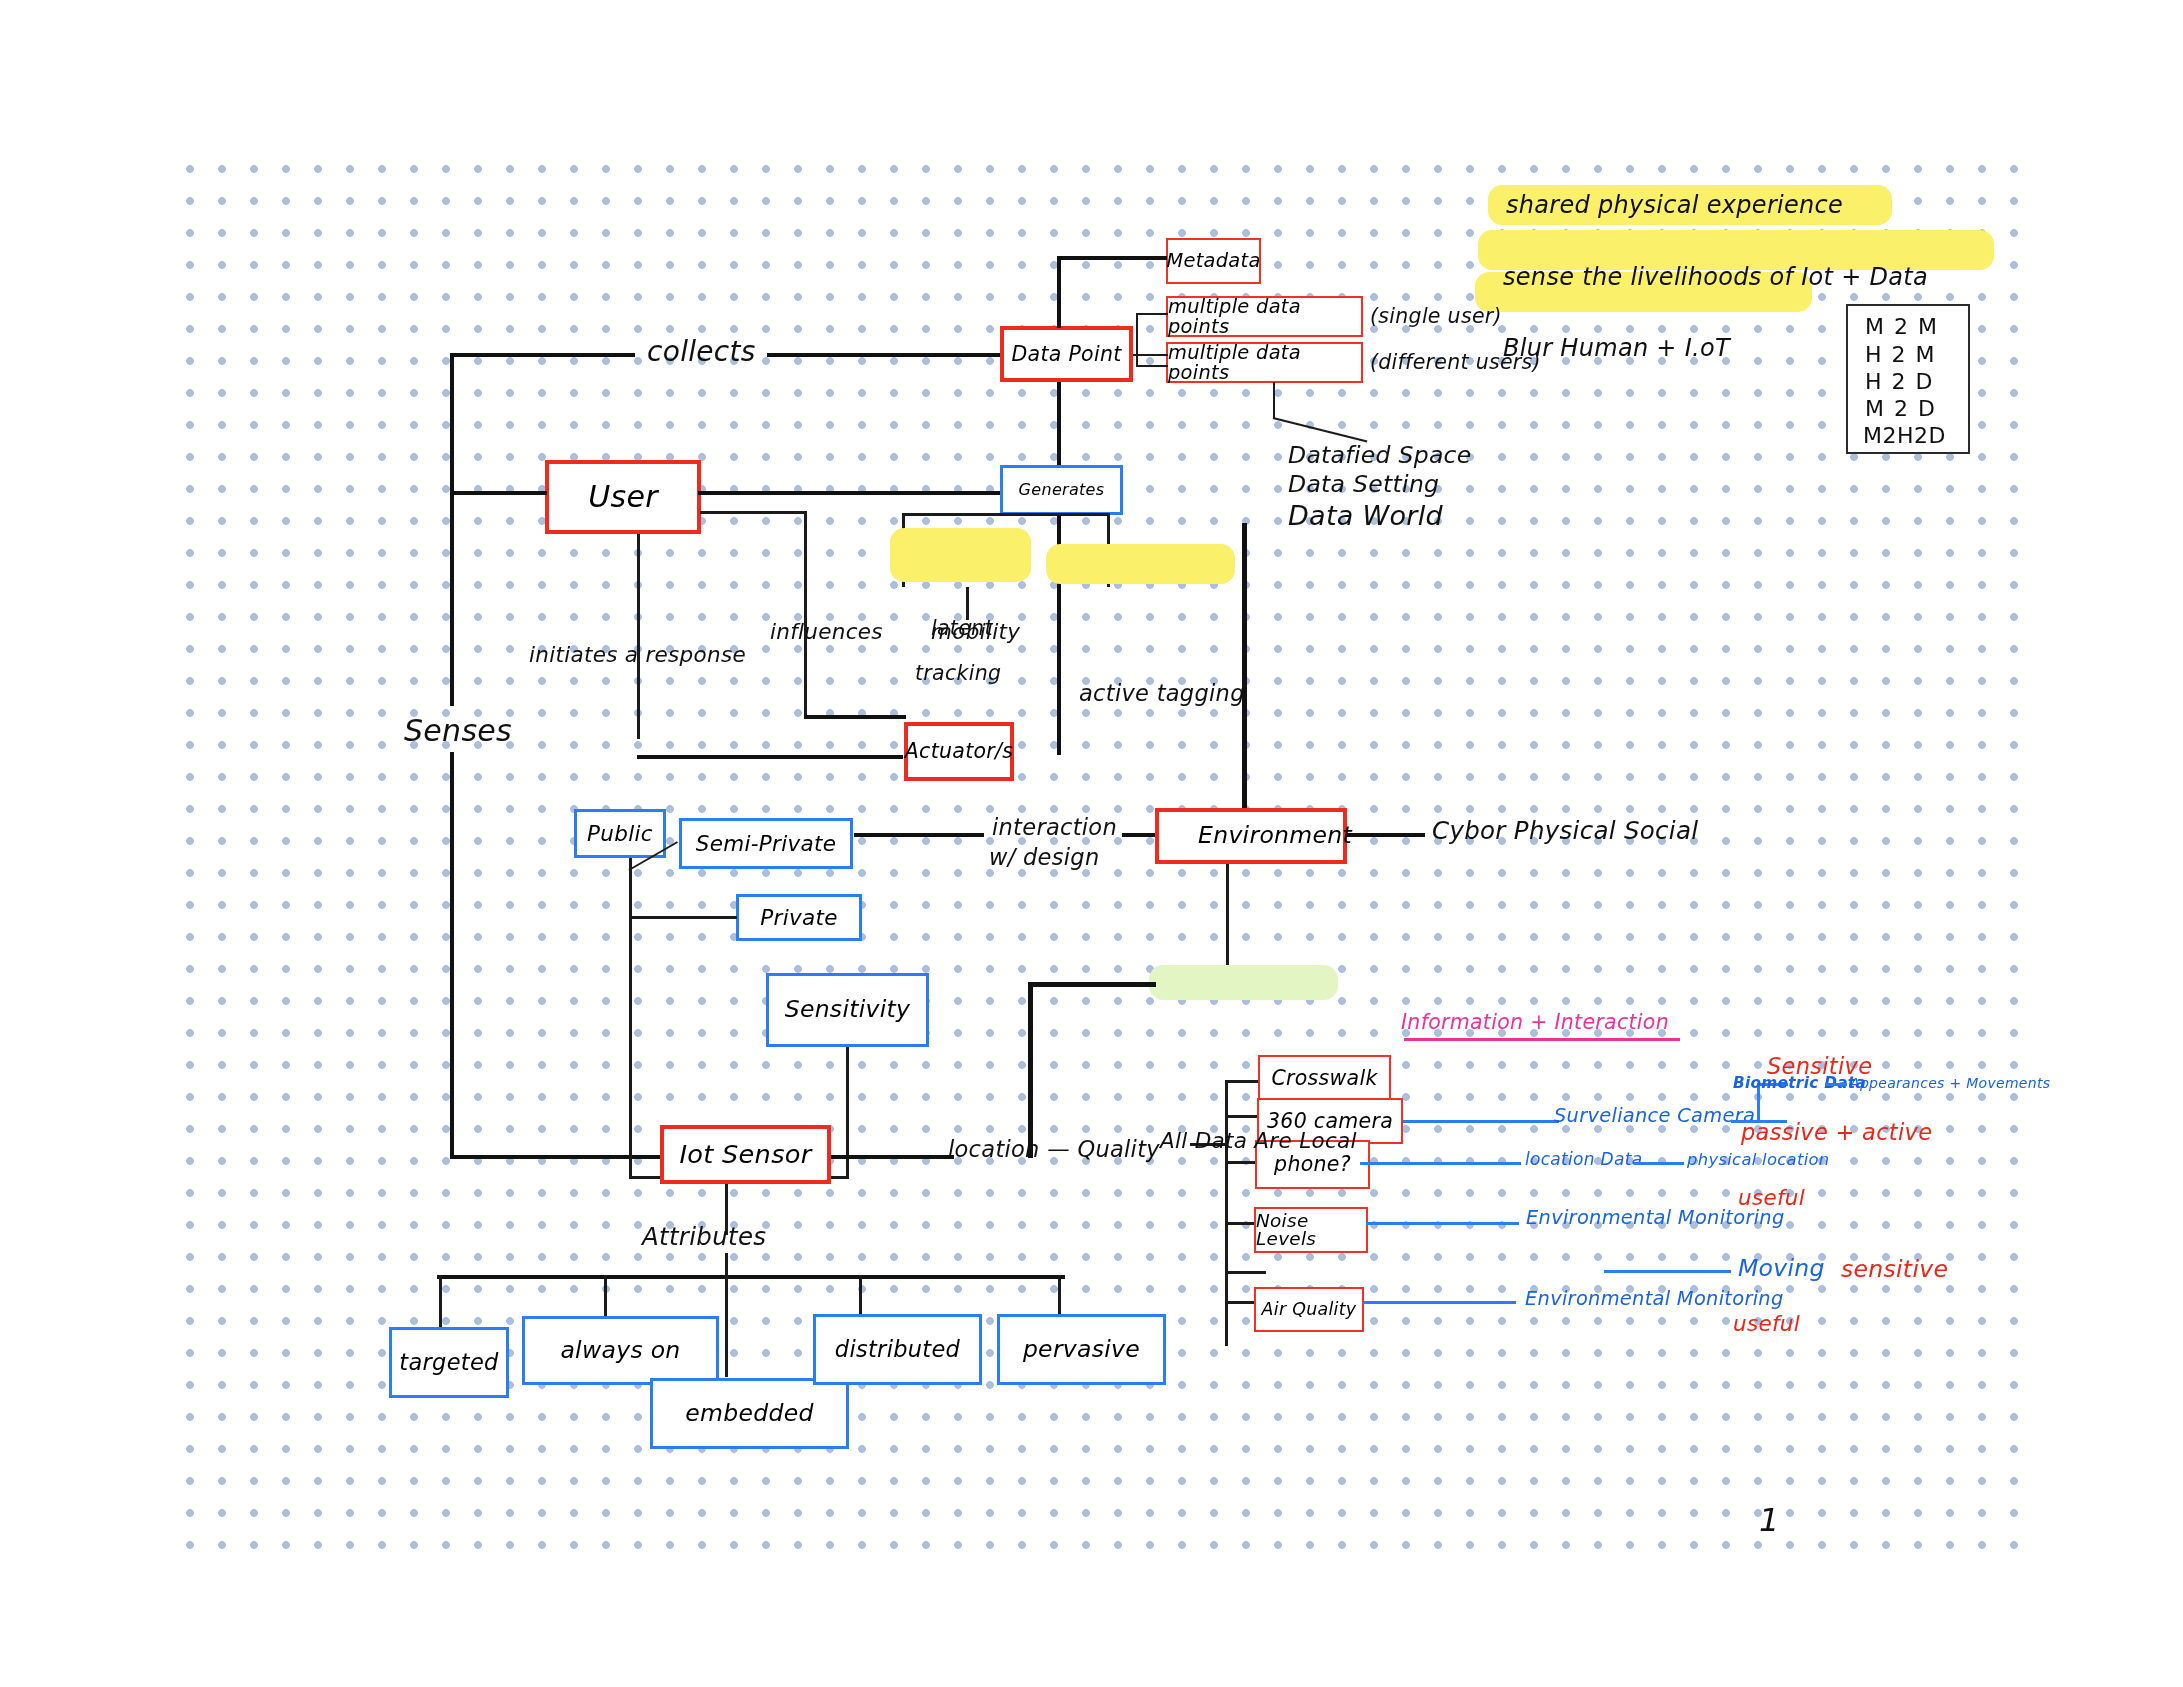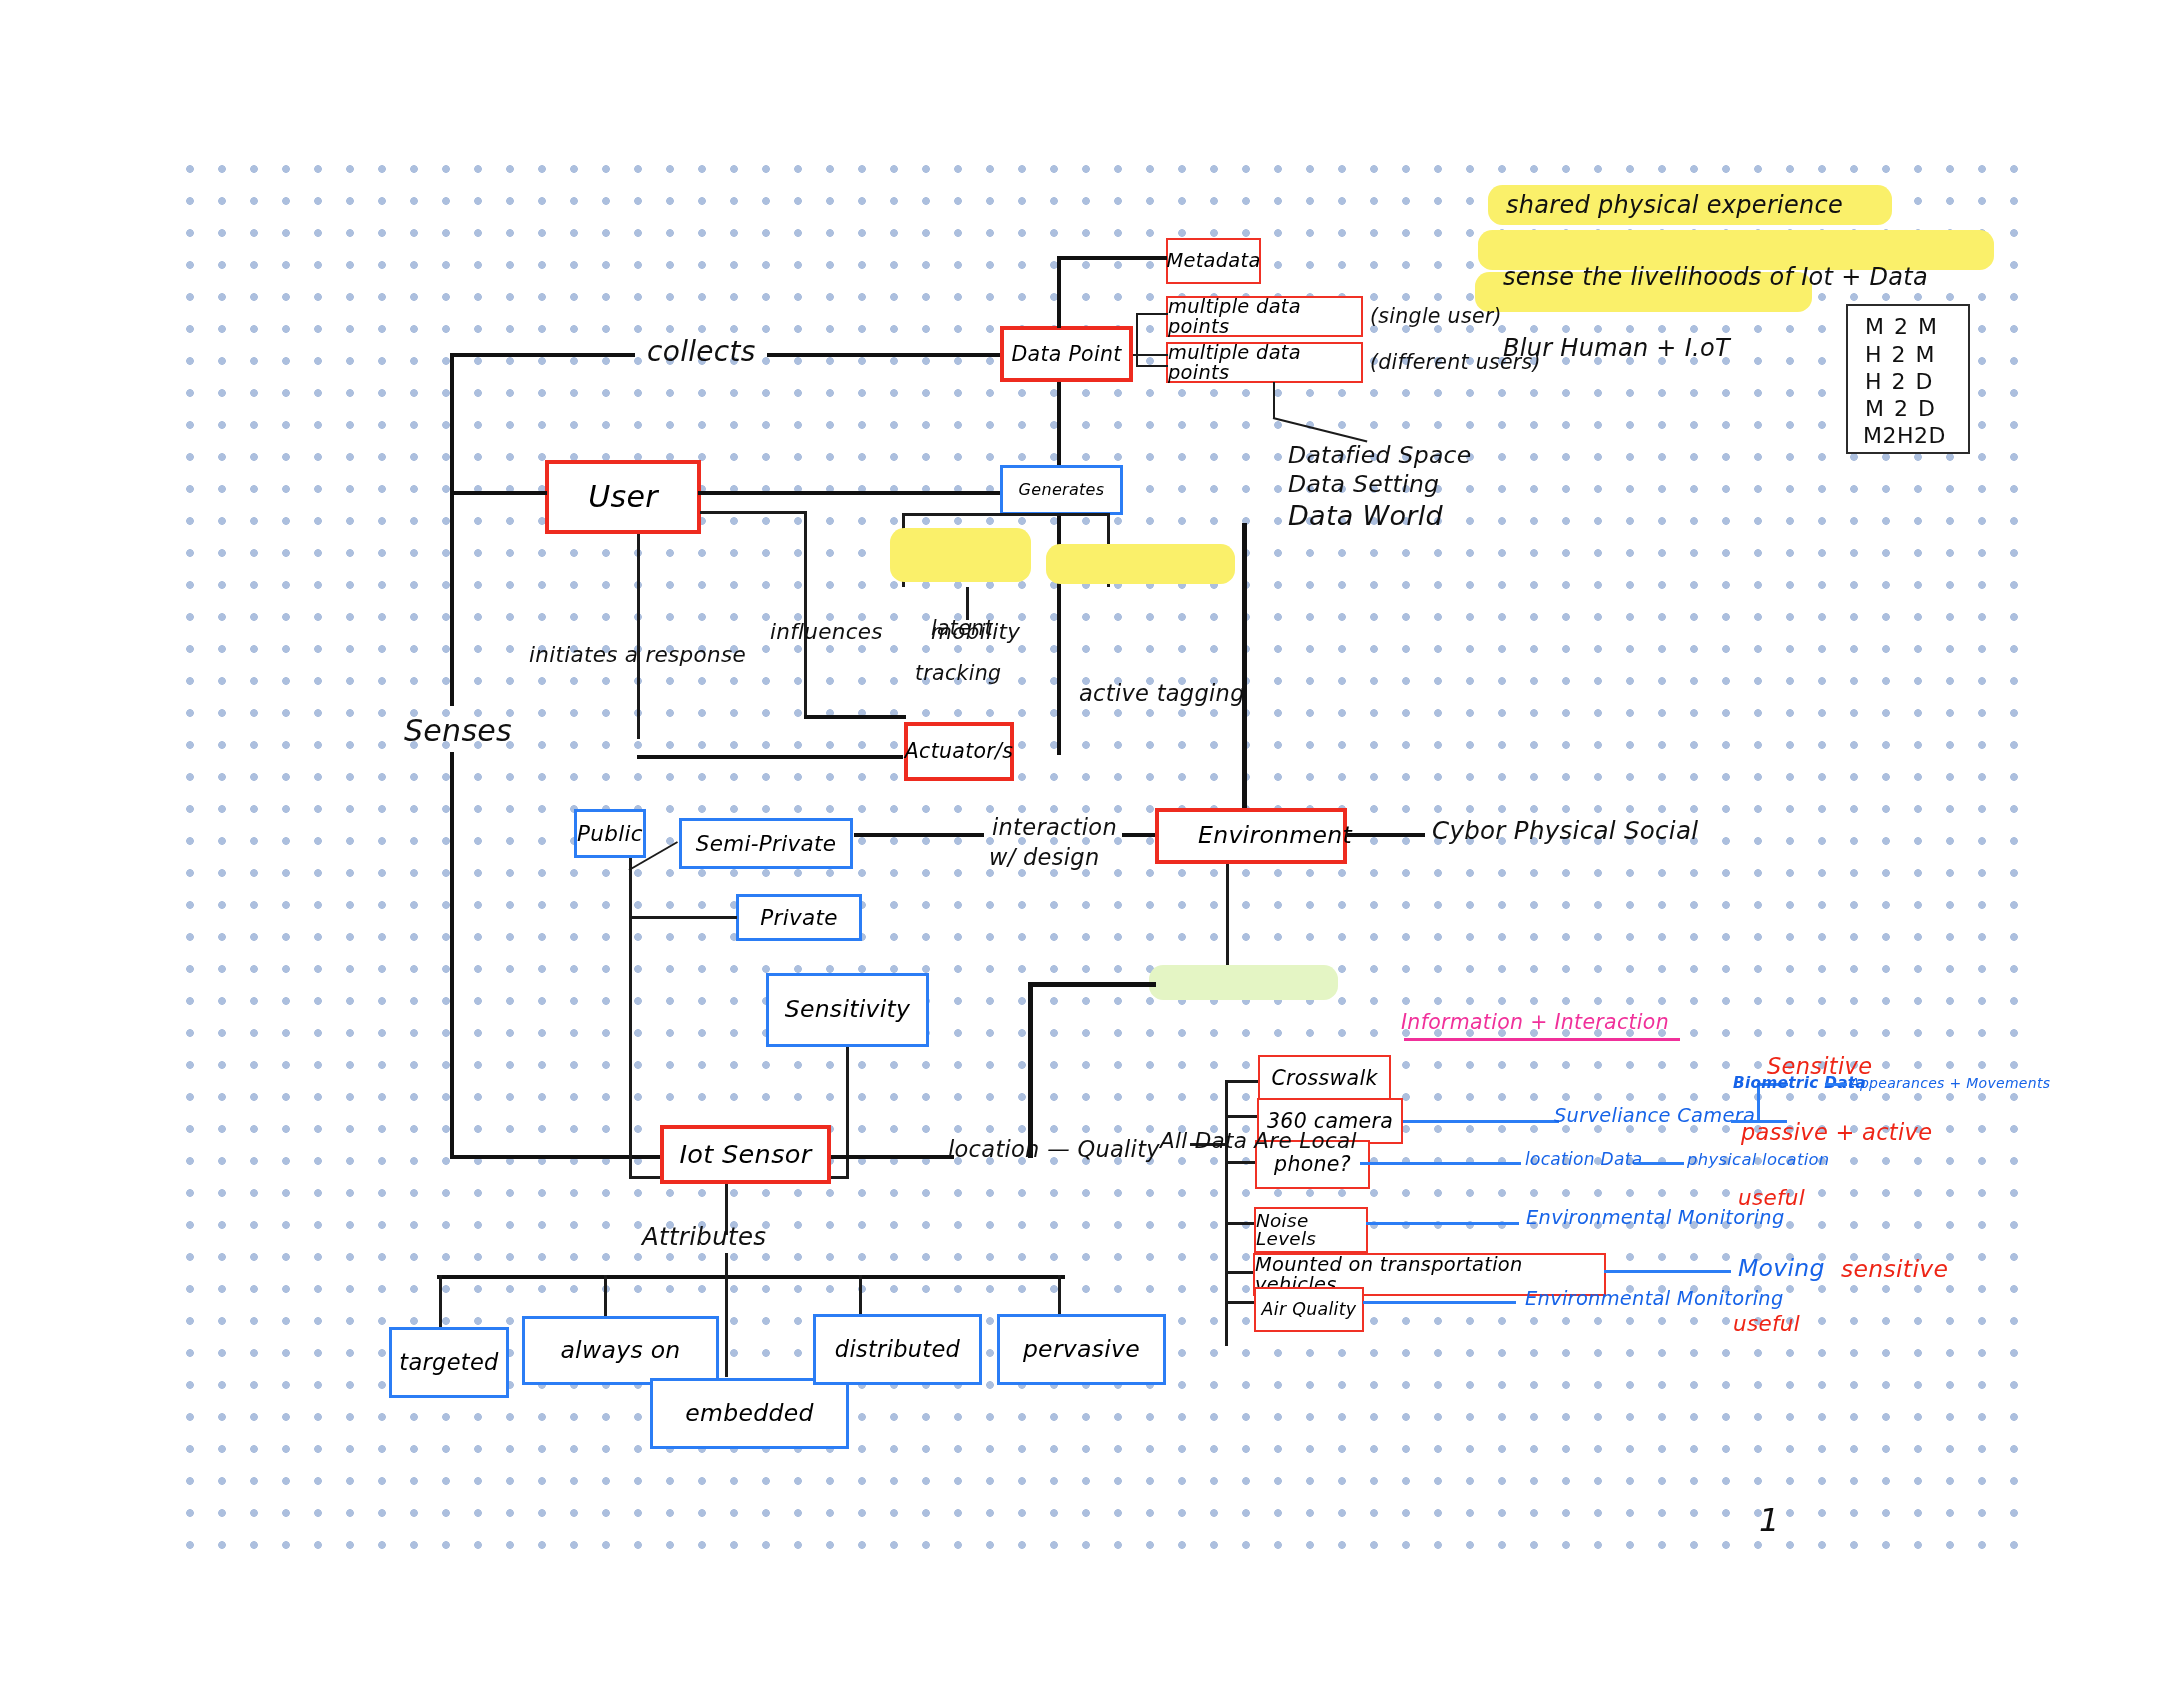--- a/index.html
+++ b/index.html
@@ -136,21 +136,21 @@
   <div class="hl hlY" style="left:1046px;top:544px;width:189px;height:40px;"></div>
   <div class="ink overtext hand" style="left:1079px;top:548px;font-size:22.5px;">active tagging</div>
 
   <div class="ink hand" style="left:931px;top:619px;font-size:21.5px;">mobility</div>
   <div class="line lnV thin" style="left:966px;top:587px;width:2.6px;height:33px;"></div>
 
   <div class="node red" style="left:904px;top:722px;width:110px;height:59px;">
     <span class="hand" style="font-size:20.5px;">Actuator/s</span>
   </div>
 
-  <div class="node blue" style="left:574px;top:809px;width:72px;height:49px;">
+  <div class="node blue" style="left:574px;top:809px;width:92px;height:49px;">
     <span class="hand" style="font-size:21.5px;">Public</span>
   </div>
   <div class="node blue" style="left:679px;top:818px;width:174px;height:51px;">
     <span class="hand" style="font-size:21.5px;">Semi-Private</span>
   </div>
   <div class="node blue" style="left:736px;top:894px;width:126px;height:47px;justify-content:center;">
     <span class="hand" style="font-size:21.5px;">Private</span>
   </div>
   <div class="node blue" style="left:766px;top:973px;width:163px;height:74px;">
     <span class="hand" style="font-size:23.5px;">Sensitivity</span>
@@ -223,23 +223,20 @@
 
   <div class="line lnH thin" style="left:1225px;top:1222px;width:41px;height:3.1px;"></div>
   <div class="node redthin" style="left:1254px;top:1207px;width:114px;height:46px;">
     <span class="hand" style="font-size:18.4px;">Noise Levels</span>
   </div>
   <div class="line blueln" style="left:1366px;top:1222px;width:153px;height:3.1px;"></div>
   <div class="ink hand blueink" style="left:1526px;top:1206px;font-size:19.4px;color:#1663e8;">Environmental Monitoring</div>
   <div class="ink hand redink" style="left:1738px;top:1185px;font-size:21.5px;color:#ee2516;">useful</div>
 
   <div class="line lnH thin" style="left:1225px;top:1271px;width:41px;height:3.1px;"></div>
-  <div class="node redthin" style="left:1253px;top:1253px;width:353px;height:43px;">
-    <span class="hand" style="font-size:19.4px;">Mounted on transportation vehicles</span>
-  </div>
   <div class="line blueln" style="left:1604px;top:1270px;width:127px;height:3.1px;"></div>
   <div class="ink hand blueink" style="left:1738px;top:1254px;font-size:23.5px;color:#1663e8;">Moving</div>
   <div class="ink hand redink" style="left:1841px;top:1255px;font-size:23.5px;color:#ee2516;">sensitive</div>
 
   <div class="line lnH thin" style="left:1225px;top:1301px;width:41px;height:3.1px;"></div>
   <div class="node redthin" style="left:1254px;top:1287px;width:110px;height:45px;">
     <span class="hand" style="font-size:17.4px;">Air Quality</span>
   </div>
   <div class="line blueln" style="left:1363px;top:1301px;width:153px;height:3.1px;"></div>
   <div class="ink hand blueink" style="left:1525px;top:1287px;font-size:19.4px;color:#1663e8;">Environmental Monitoring</div>

